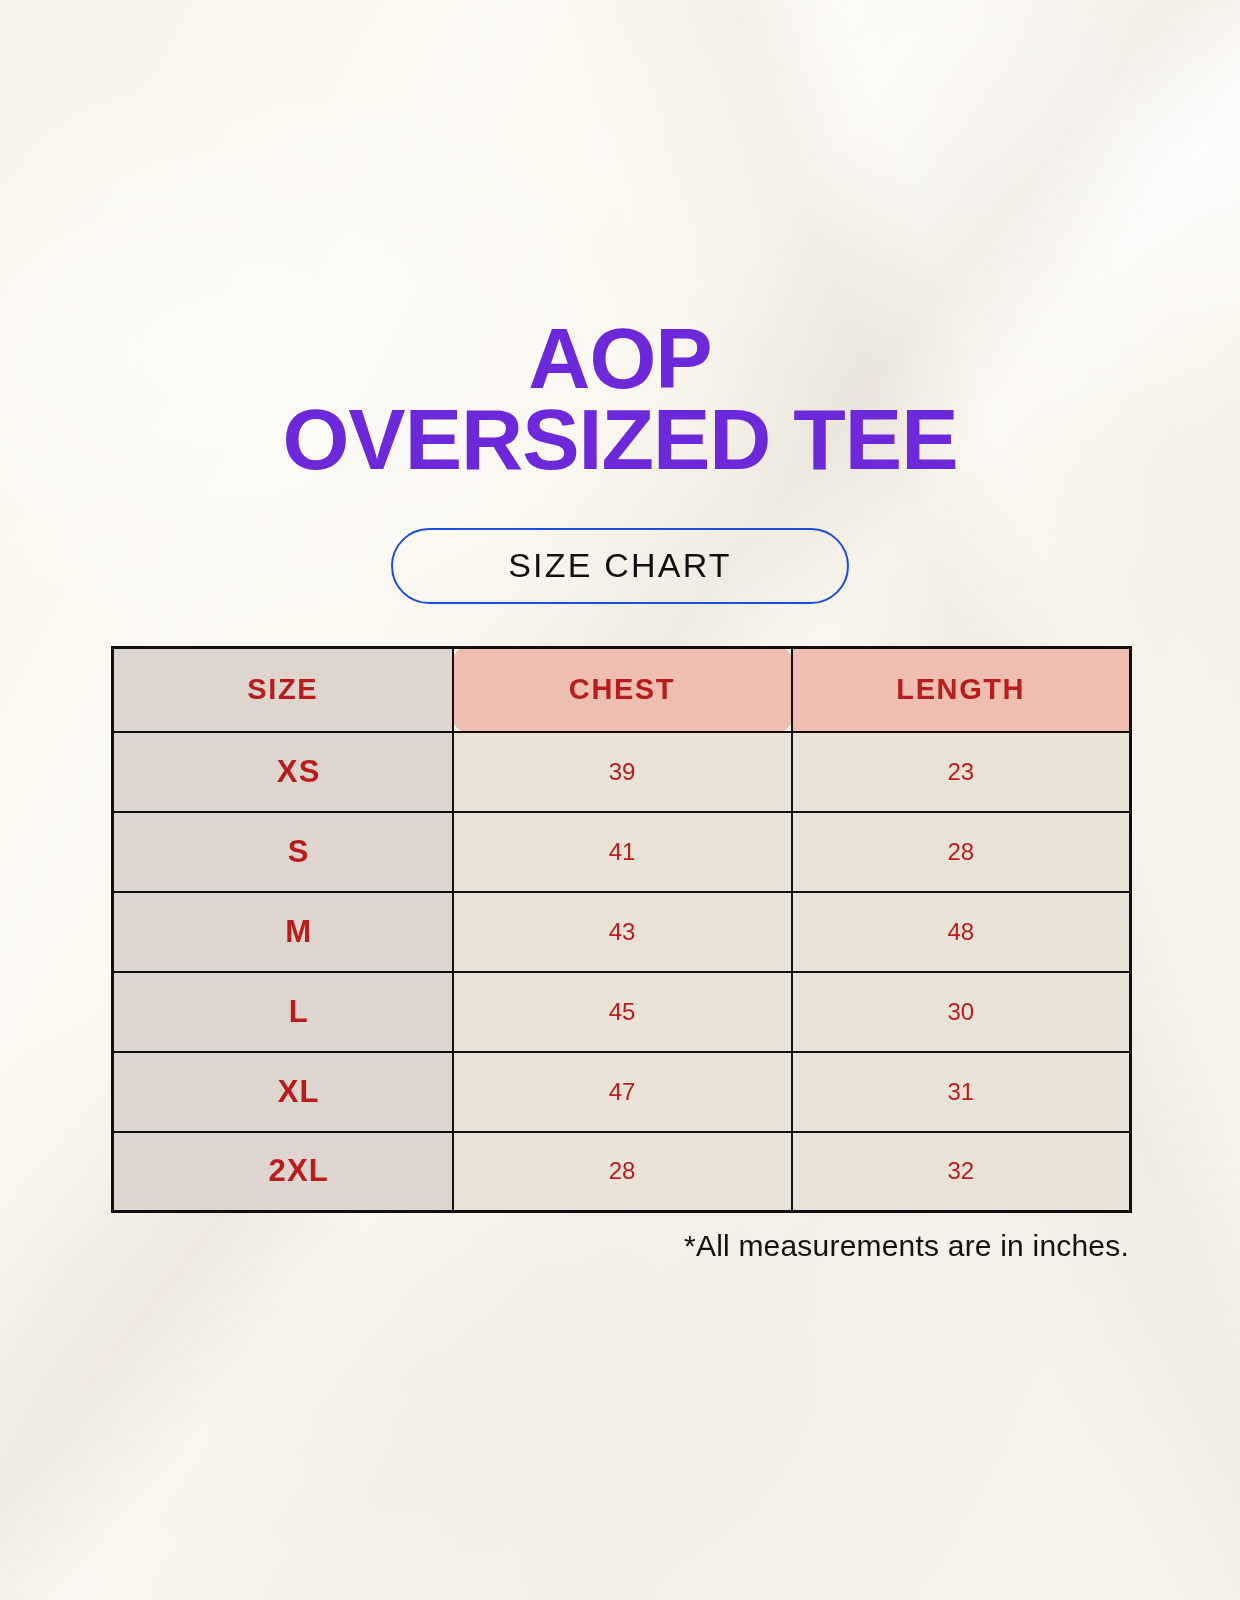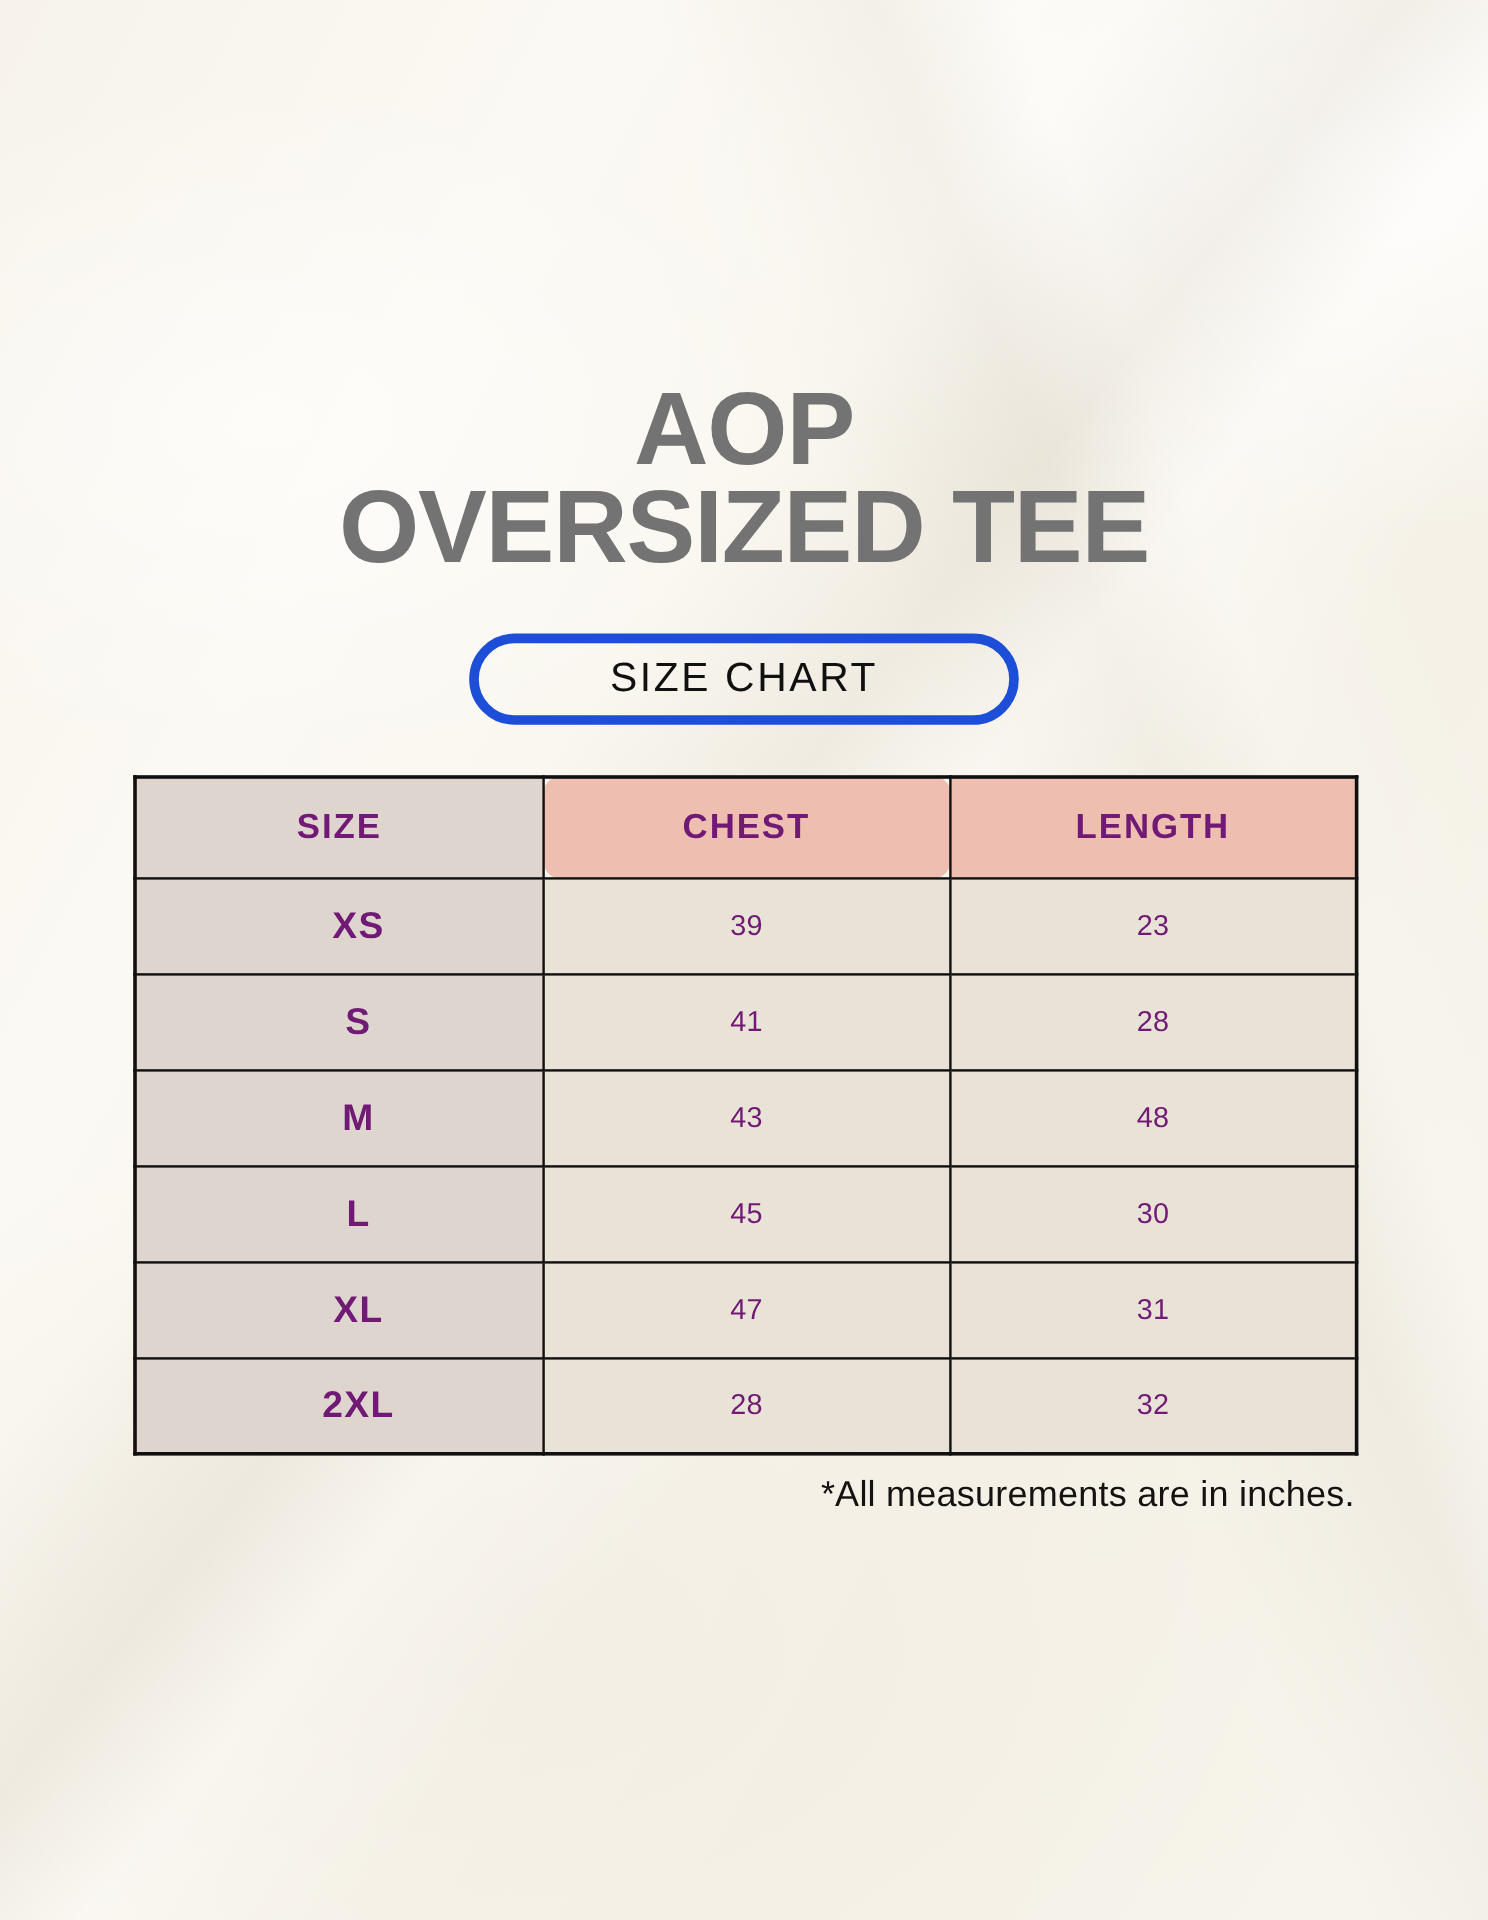--- a/index.html
+++ b/index.html
@@ -47,39 +47,39 @@
   .title-block {
     padding-top: 318px;
     text-align: center;
   }
   .title {
     font-family: "Liberation Sans", sans-serif;
     font-weight: bold;
     font-size: 86px;
     line-height: 0.94;
     letter-spacing: -1px;
-    color: #737373;
+    color: #6d28d9;
     margin: 0 auto;
     max-width: 680px;
     text-transform: uppercase;
   }
 
   
   .pill-wrap {
     display: flex;
     justify-content: center;
     margin-top: 48px;
   }
   .pill {
     display: inline-flex;
     align-items: center;
     justify-content: center;
     width: 458px;
     height: 76px;
-    border: 8px solid #1d4ed8;
+    border: 2px solid #1d4ed8;
     border-radius: 999px;
     background: transparent;
     font-size: 34px;
     font-weight: 500;
     letter-spacing: 2.2px;
     color: #111010;
     box-sizing: border-box;
   }
 
   
@@ -95,21 +95,21 @@
   }
   table.size-table col.col-size   { width: 340px; }
   table.size-table col.col-chest  { width: 339px; }
   table.size-table col.col-length { width: 339px; }
 
   table.size-table th,
   table.size-table td {
     border: 2px solid #111010;
     text-align: center;
     vertical-align: middle;
-    color: #701a75;
+    color: #b91c1c;
     padding: 0;
   }
 
   thead th {
     height: 82px;
     font-size: 29px;
     font-weight: bold;
     letter-spacing: 1.6px;
   }
   th.h-size   { background: #ded5cf; }

